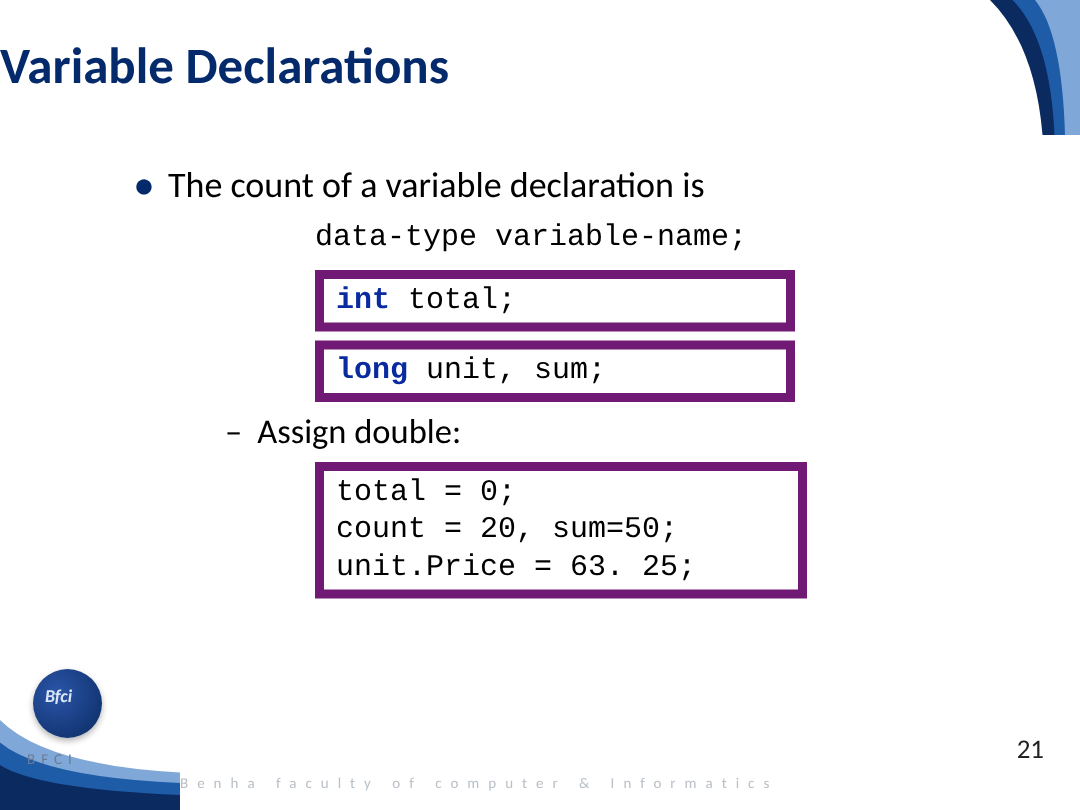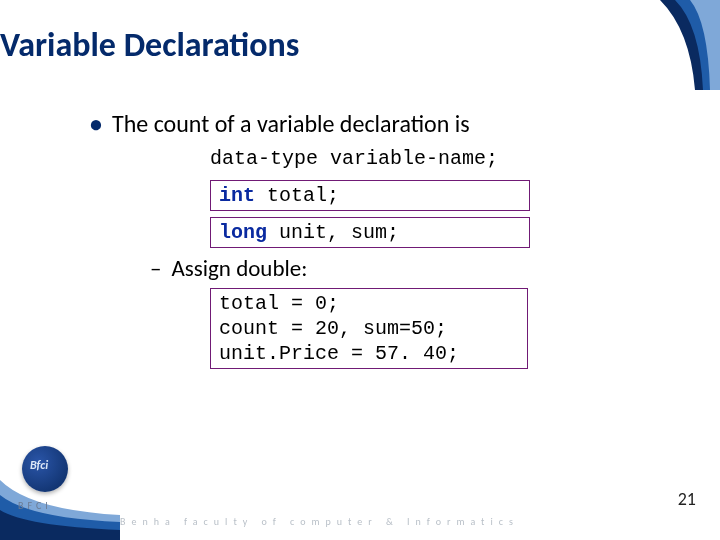--- a/index.html
+++ b/index.html
@@ -6,21 +6,21 @@
   .slide{position:relative;width:720px;height:540px;background:#fff}
   
   .corner-tr{position:absolute;top:0;right:0;width:120px;height:90px;pointer-events:none}
   .corner-bl{position:absolute;bottom:0;left:0;width:120px;height:80px;pointer-events:none}
   .title{position:absolute;top:24px;left:0;width:720px;text-align:left;font-size:34px;font-weight:700;color:#042a6b}
   .content{position:absolute;top:100px;left:90px;width:560px}
   .bullet{font-size:24px;line-height:1.3;margin:8px 0}
   .bullet::before{content:"•";color:#042a6b;font-weight:700;margin-right:10px}
   .syntax{font-family:"Courier New",monospace;font-size:20px;font-weight:400;margin:2px 0 10px 120px}
   .example-block{margin-left:120px;width:320px}
-  .codebox{border:1px solid #701a75;padding:2px 8px;margin:6px 0;font-family:"Courier New",monospace;font-size:20px;line-height:1.25;white-space:pre}
+  .codebox{border:6px solid #701a75;padding:2px 8px;margin:6px 0;font-family:"Courier New",monospace;font-size:20px;line-height:1.25;white-space:pre}
   .kw{color:#0a2aa0;font-weight:700}
   .sub{font-size:23px;margin:2px 0 4px 60px}
   .sub::before{content:"–";margin-right:10px}
   .codebox.multi{width:300px}
   .pagenum{position:absolute;right:24px;bottom:30px;font-size:18px;color:#222}
   .footer{position:absolute;left:120px;bottom:12px;font-size:10px;letter-spacing:6px;color:#b9c0c8;white-space:nowrap}
   .logo-circle{position:absolute;left:22px;bottom:48px;width:46px;height:46px;border-radius:50%;background:radial-gradient(circle at 35% 35%,#2a55a8,#0a2a60);box-shadow:0 2px 4px rgba(0,0,0,.3)}
   .logo-circle::after{content:"Bfci";position:absolute;top:12px;left:8px;font-size:12px;color:#dbe6f5;font-style:italic;font-weight:700}
   .bfci-label{position:absolute;left:18px;bottom:28px;font-size:10px;letter-spacing:4px;color:#6b7b93}
 </style>
@@ -44,21 +44,21 @@
     <div class="example-block">
       <div class="codebox"><span class="kw">int</span><span> total;</span></div>
       <div class="codebox"><span class="kw">long</span><span> unit, sum;</span></div>
     </div>
 
     <div class="sub">Assign double:</div>
 
     <div class="example-block">
       <div class="codebox multi">total = 0;
 count = 20, sum=50;
-unit.Price = 57. 40;</div>
+unit.Price = 63. 25;</div>
     </div>
   </div>
 
   <div class="pagenum">21</div>
 
   <svg class="corner-bl" viewBox="0 0 120 80">
     <path d="M0 80 L0 20 Q30 50 120 55 L120 80 Z" fill="#7fa8d8"></path>
     <path d="M0 80 L0 35 Q28 58 120 62 L120 80 Z" fill="#1f5ca8"></path>
     <path d="M0 80 L0 50 Q25 66 120 70 L120 80 Z" fill="#0a2a60"></path>
   </svg>

